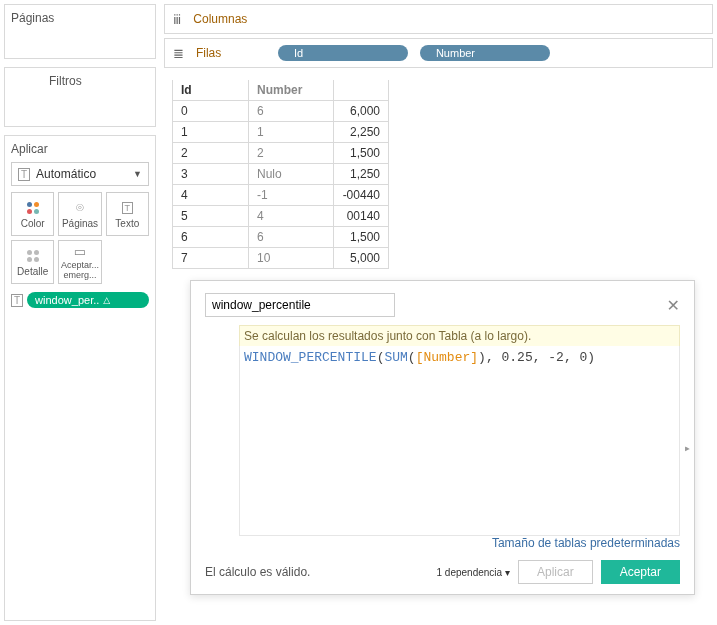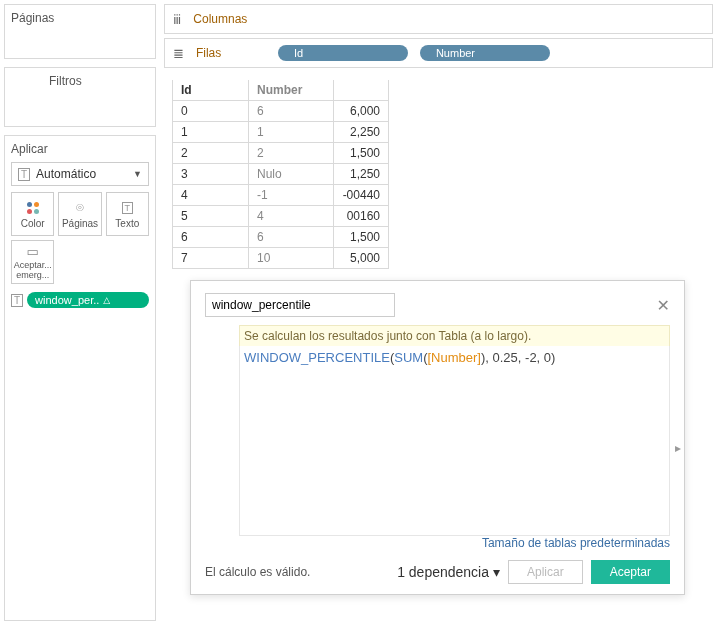--- a/index.html
+++ b/index.html
@@ -28,36 +28,36 @@
   .shelf-row .shelf-icon { color: #666; font-size: 13px; }
   .shelf-row .shelf-label { color: #a16207; font-size: 12px; width: 70px; }
   .blue-pill { background: #5b8aa8; color: #fff; border-radius: 11px; padding: 2px 16px; font-size: 11px; min-width: 130px; }
   .table-area { margin: 12px 12px 0 12px; }
   table.data { border-collapse: collapse; font-size: 12px; }
   table.data th, table.data td { border: 1px solid #d9d9d9; padding: 3px 8px; text-align: left; height: 20px; }
   table.data th { font-weight: 600; color: #333; border-top: none; }
   table.data .col-id { width: 76px; }
   table.data .col-num { width: 85px; color: #888; }
   table.data .col-val { width: 55px; text-align: right; }
-  .calc-editor { position: absolute; left: 30px; right: 32px; top: 280px; background: #fff; border: 1px solid #d0d0d0; box-shadow: 0 2px 8px rgba(0,0,0,.12); padding: 12px 14px 10px 14px; }
+  .calc-editor { position: absolute; left: 30px; right: 22px; top: 280px; background: #fff; border: 1px solid #d0d0d0; box-shadow: 0 2px 8px rgba(0,0,0,.12); padding: 12px 14px 10px 14px; }
   .calc-name-row { display: flex; align-items: center; }
   .calc-name { border: 1px solid #ccc; padding: 4px 6px; width: 190px; font-size: 12px; }
   .close-x { margin-left: auto; color: #888; font-size: 16px; cursor: pointer; }
   .calc-body { margin-top: 8px; padding-left: 34px; }
   .yellow-bar { background: #fffde5; color: #7a6b3a; font-size: 12px; padding: 3px 4px; border: 1px solid #eee9c2; border-bottom: none; }
-  .code-area { border: 1px solid #e6e6e6; border-top: none; height: 190px; padding: 4px; font-family: Liberation Sans, sans-serif; font-size: 13px; position: relative; }
+  .code-area { border: 1px solid #e6e6e6; border-top: none; height: 190px; padding: 4px; font-family: Liberation Mono, monospace; font-size: 13px; position: relative; }
   .code-area .fn { color: #4a7dbf; }
   .code-area .agg { color: #4a7dbf; }
   .code-area .field { color: #e38d13; }
   .code-area .lit { color: #444; }
   .expand-caret { position: absolute; right: -12px; top: 50%; color: #999; font-size: 12px; }
   .calc-footer { display: flex; align-items: center; margin-top: 10px; gap: 8px; }
   .link-default { color: #3a6ea5; font-size: 12px; margin-left: auto; cursor: pointer; text-align: right; margin-bottom: 6px; }
   .valid-text { color: #555; font-size: 12px; }
-  .dep-text { color: #333; font-size: 14px; }
+  .dep-text { color: #333; font-size: 10px; }
   .btn { border: 1px solid #ccc; padding: 4px 18px; font-size: 12px; background: #fff; cursor: pointer; }
   .btn.disabled { color: #bbb; }
   .btn.ok { background: #1fb89a; color: #fff; border-color: #1fb89a; }
 </style>
 </head>
 <body>
 
 <div class="container">
 
   <div class="left-col">
@@ -88,20 +88,31 @@
         </div>
         <div class="mark-cell">
           <div class="ico" style="color:#888">⌾</div>
           <span>Páginas</span>
         </div>
         <div class="mark-cell">
           <div class="ico">
               <span style="border:1px solid #999;font-size:9px;padding:0 2px;color:#999">T</span>
             </div>
           <span>Texto</span>
+        </div>
+        <div class="mark-cell">
+          <div class="ico">
+            <div class="dots4">
+              <span style="background:#bbb"></span>
+                <span style="background:#bbb"></span>
+              <span style="background:#bbb"></span>
+                <span style="background:#bbb"></span>
+            </div>
+          </div>
+          <span>Detalle</span>
         </div>
         <div class="mark-cell">
           <div class="ico" style="color:#888">▭</div>
           <span style="font-size:9px;line-height:1.1;text-align:center">Aceptar... emerg...</span>
         </div>
       </div>
       <div class="pill-row">
         <span class="type-icon">T</span>
         <div class="green-pill">
           <span>window_per..</span>
@@ -154,21 +165,21 @@
               <td class="col-val">1,250</td>
             </tr>
             <tr>
               <td class="col-id">4</td>
               <td class="col-num">-1</td>
               <td class="col-val">-00440</td>
             </tr>
             <tr>
               <td class="col-id">5</td>
               <td class="col-num">4</td>
-              <td class="col-val">00160</td>
+              <td class="col-val">00140</td>
             </tr>
             <tr>
               <td class="col-id">6</td>
               <td class="col-num">6</td>
               <td class="col-val">1,500</td>
             </tr>
             <tr>
               <td class="col-id">7</td>
               <td class="col-num">10</td>
               <td class="col-val">5,000</td>

